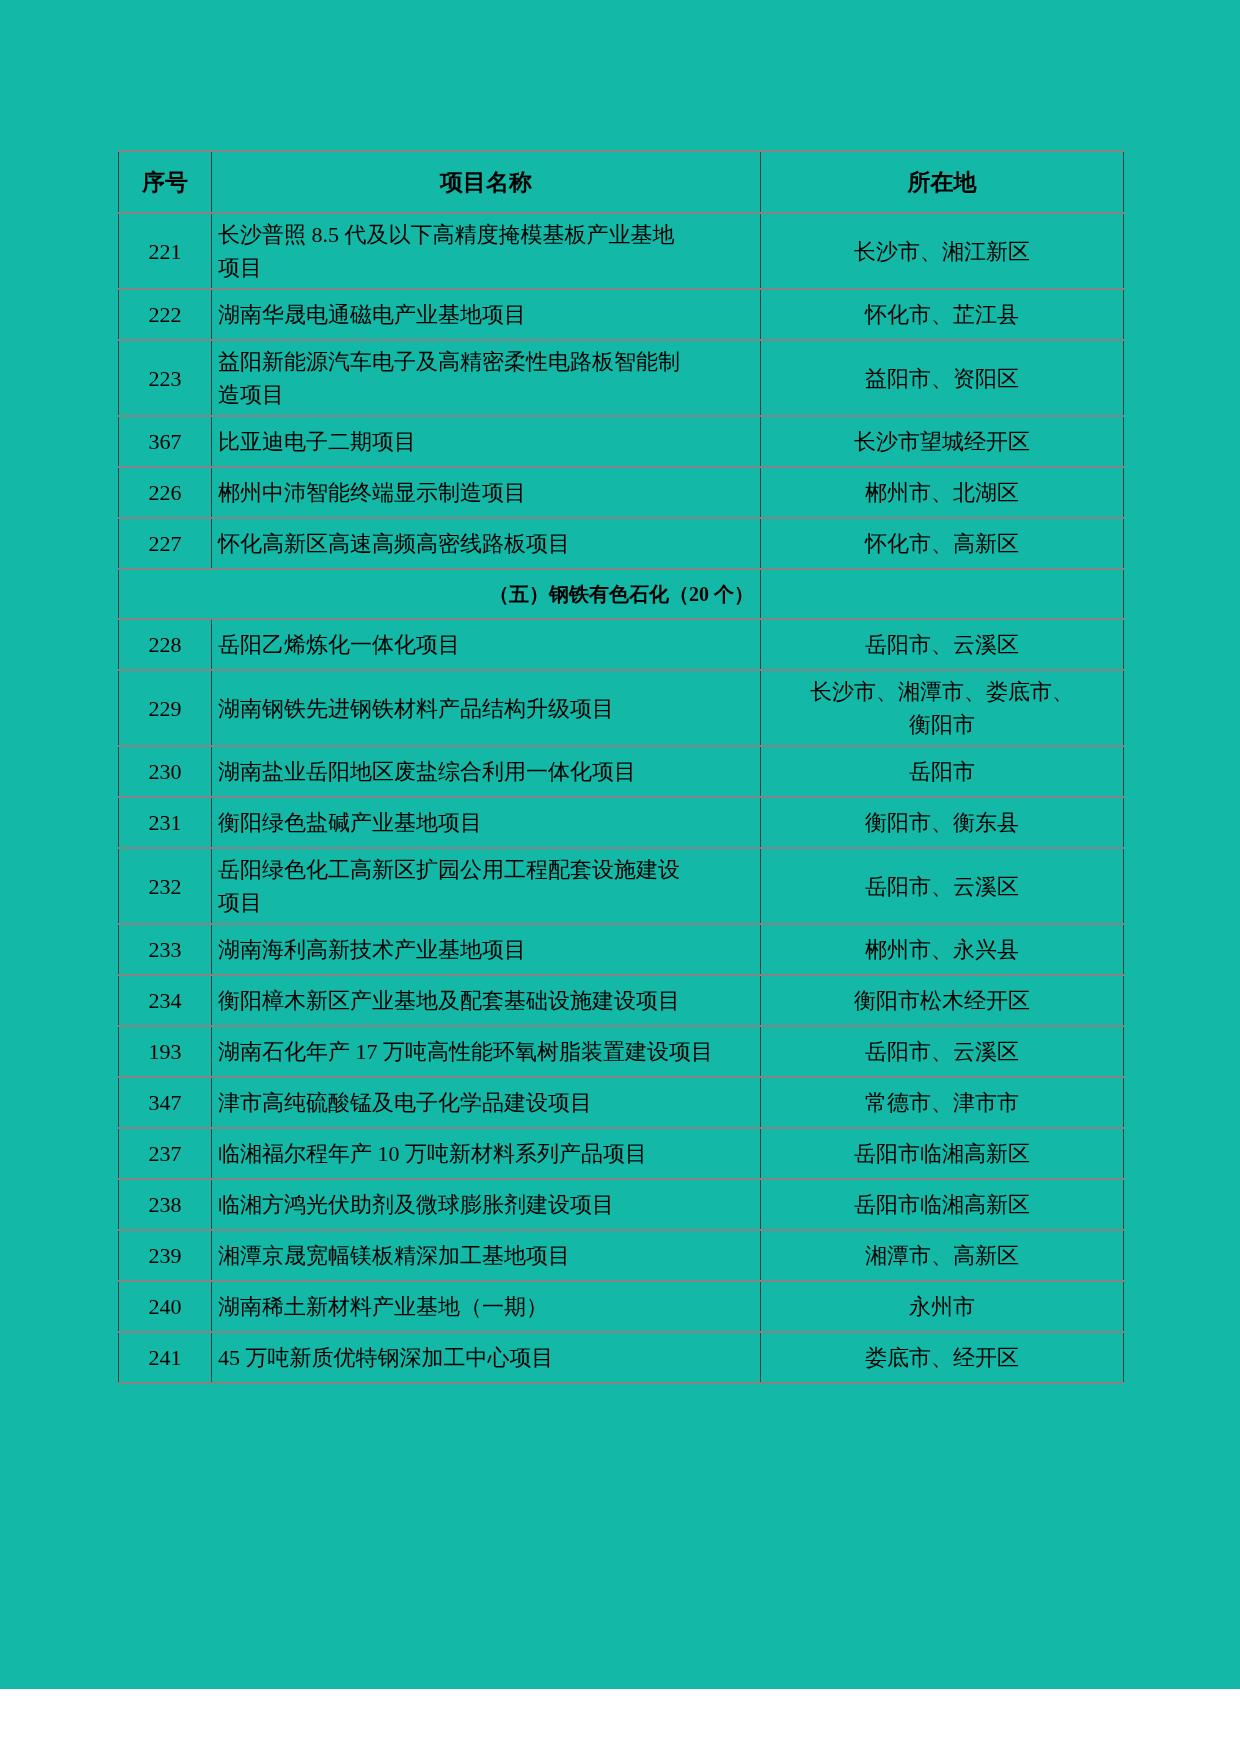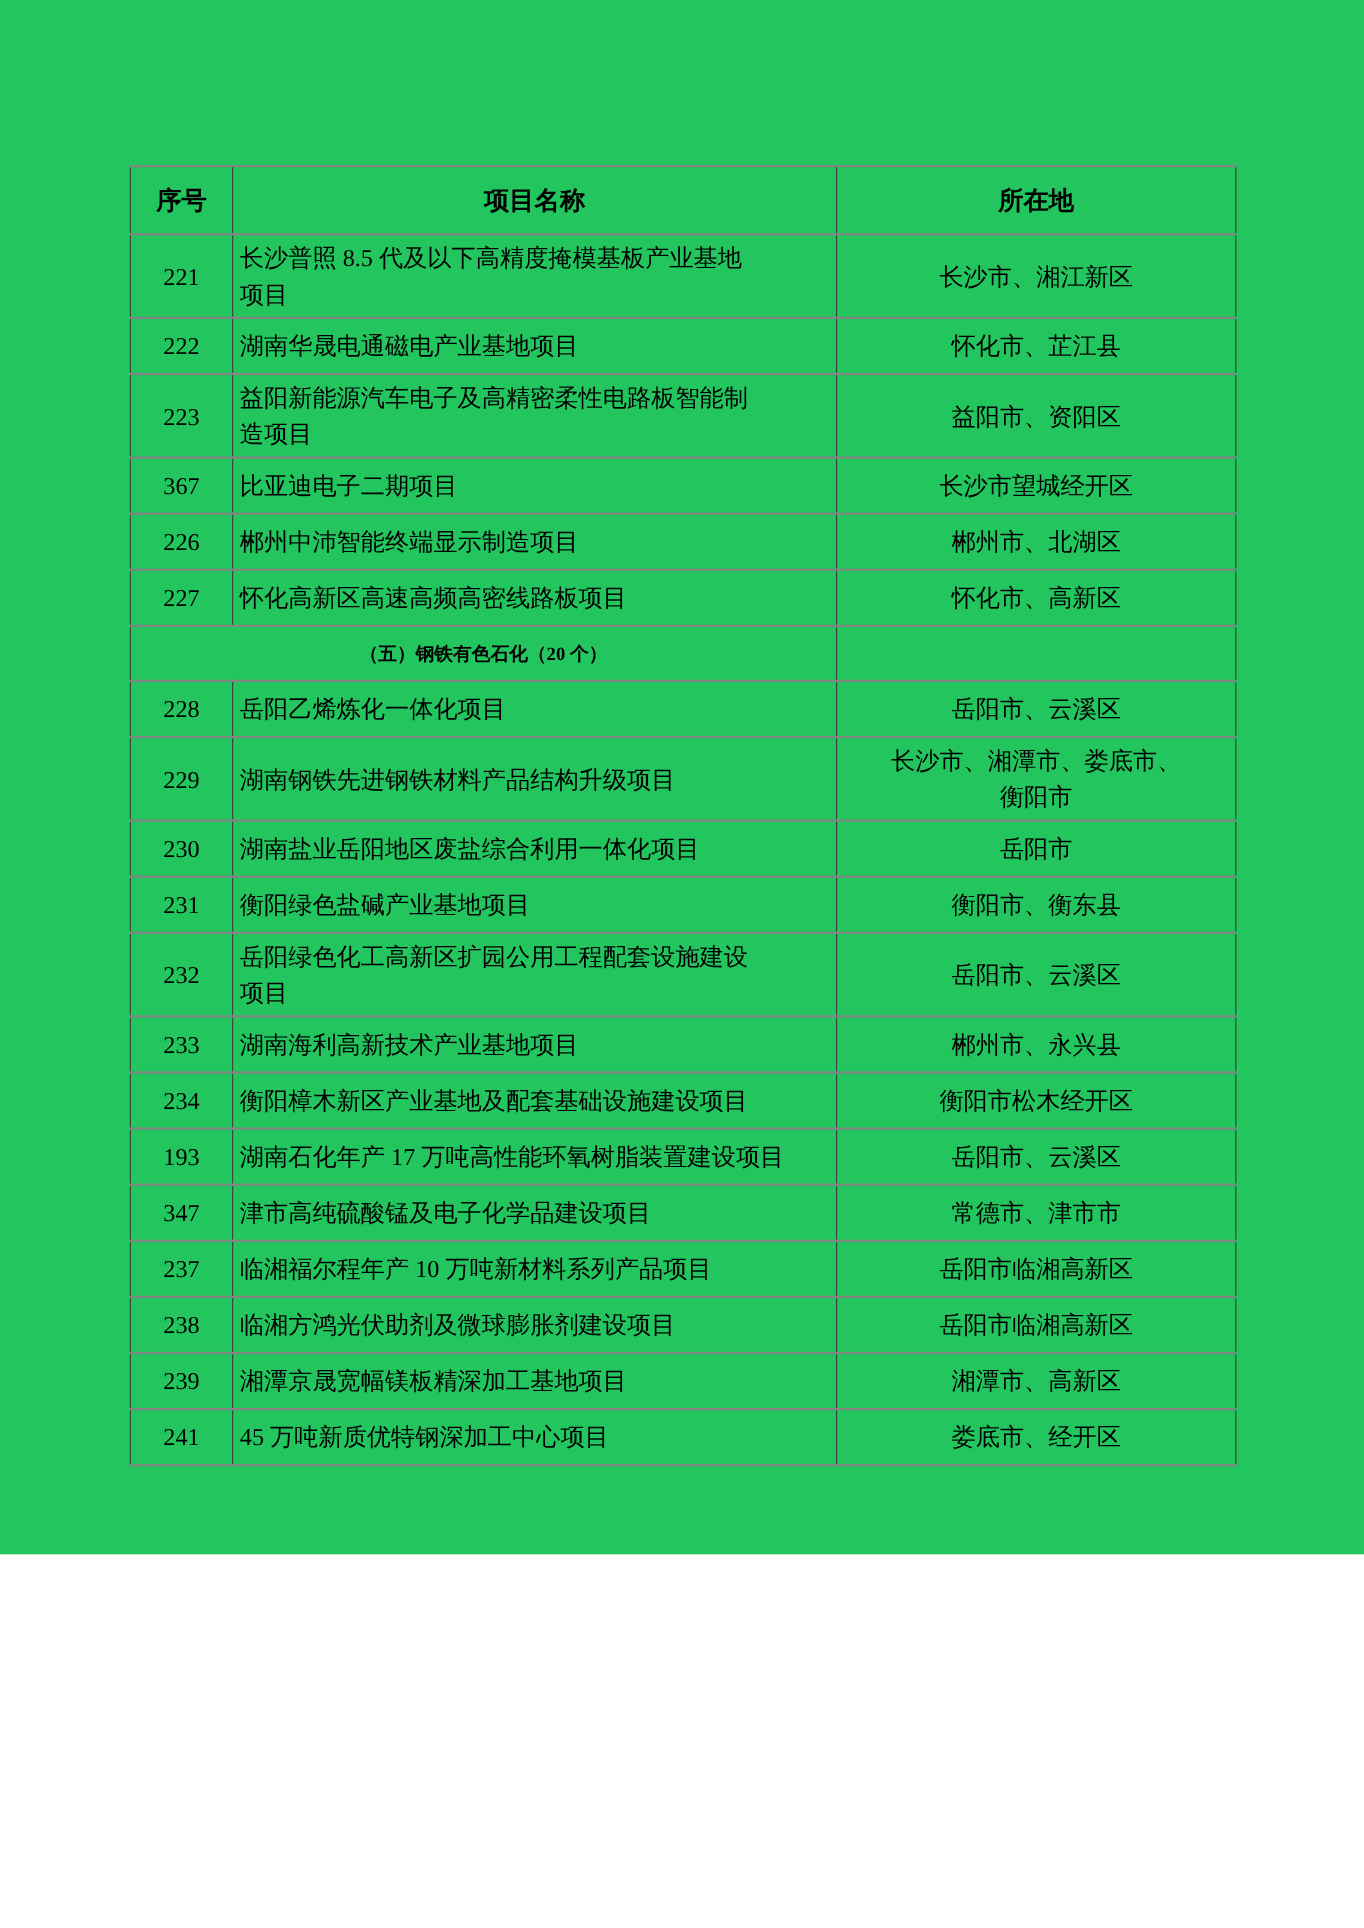--- a/index.html
+++ b/index.html
@@ -8,22 +8,22 @@
     background: #ffffff;
     width: 1240px;
     height: 1753px;
     overflow: hidden;
     font-family: "Liberation Serif", "DejaVu Serif", serif;
     color: #000000;
   }
   .page {
     position: relative;
     width: 1240px;
-    height: 1413px;
-    background: #22c55e;
+    height: 1689px;
+    background: #14b8a6;
   }
   .table-wrap {
     position: absolute;
     left: 118px;
     top: 150px;
     width: 1006px;
   }
   table.projects {
     border-collapse: collapse;
     table-layout: fixed;
@@ -58,23 +58,23 @@
     padding-right: 10px;
     white-space: pre-line;
   }
   td.cell-loc {
     text-align: center;
     white-space: pre-line;
   }
   tr.section-row { height: 50px; }
   td.section-cell {
     font-weight: bold;
-    text-align: center;
+    text-align: right;
     padding-left: 3px;
-    font-size: 17px;
+    font-size: 20px;
   }
   td.section-empty { }
 </style>
 </head>
 <body>
 
 <div class="page">
   <div class="table-wrap">
     <table class="projects">
       <colgroup>
@@ -201,20 +201,25 @@
     <td class="cell-name">临湘方鸿光伏助剂及微球膨胀剂建设项目</td>
     <td class="cell-loc">岳阳市临湘高新区</td>
   </tr>
 
   <tr class="item-row">
     <td class="cell-num">239</td>
     <td class="cell-name">湘潭京晟宽幅镁板精深加工基地项目</td>
     <td class="cell-loc">湘潭市、高新区</td>
   </tr>
 
+  <tr class="item-row">
+    <td class="cell-num">240</td>
+    <td class="cell-name">湖南稀土新材料产业基地（一期）</td>
+    <td class="cell-loc">永州市</td>
+  </tr>
 
   <tr class="item-row">
     <td class="cell-num">241</td>
     <td class="cell-name">45 万吨新质优特钢深加工中心项目</td>
     <td class="cell-loc">娄底市、经开区</td>
   </tr>
 </tbody>
     </table>
   </div>
 </div>

